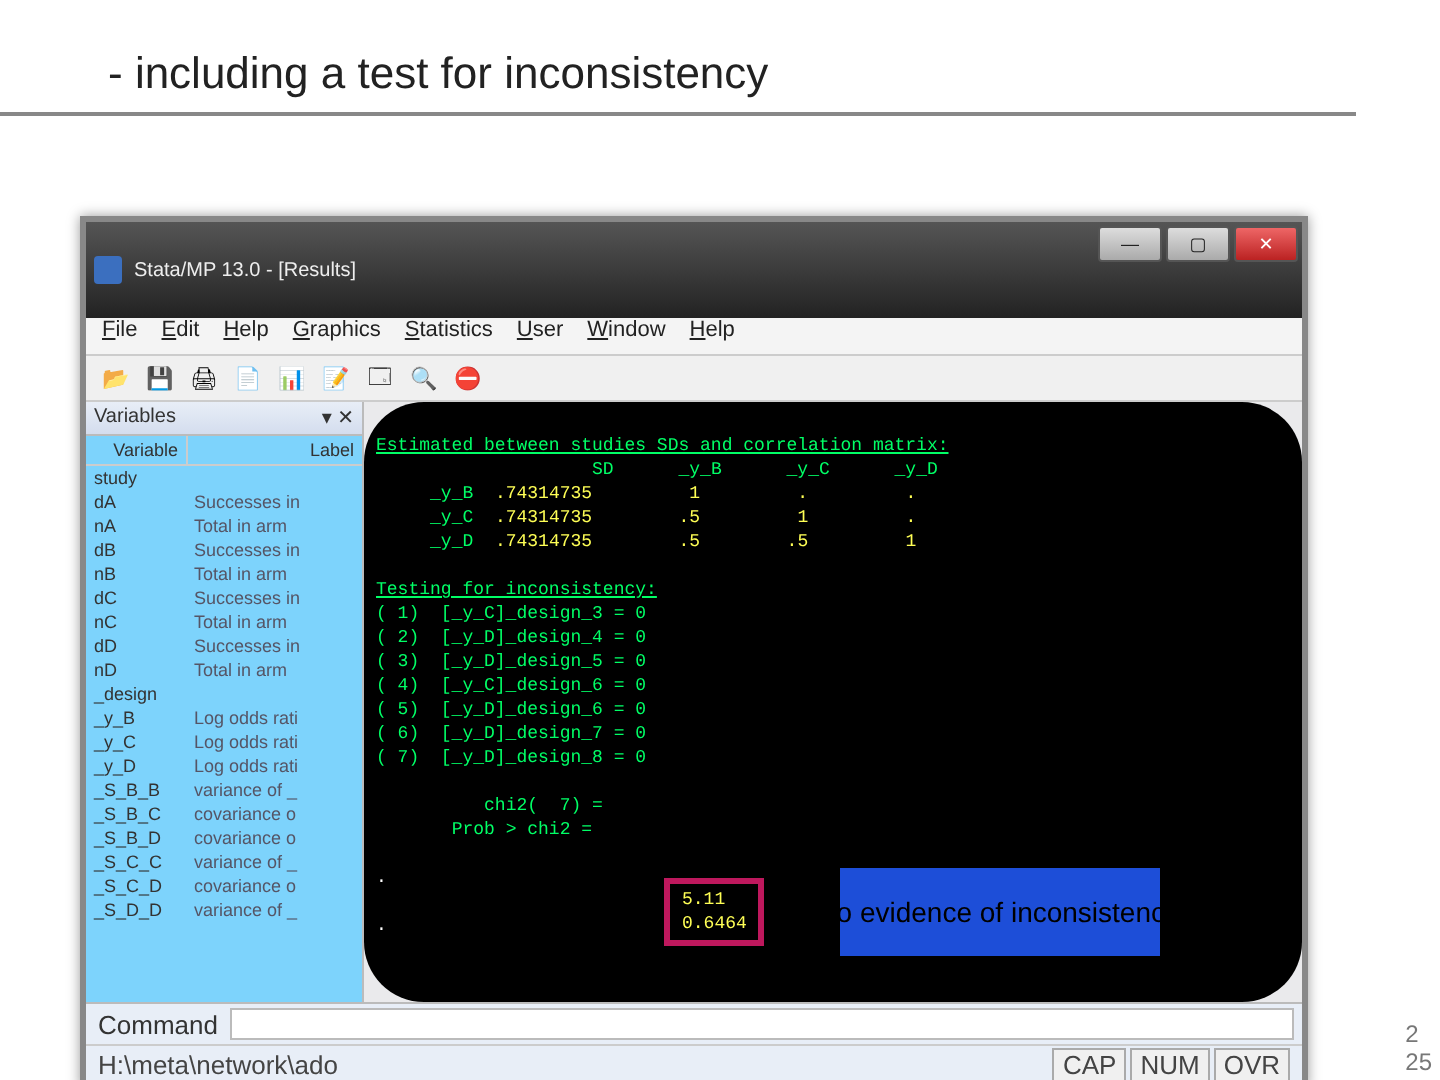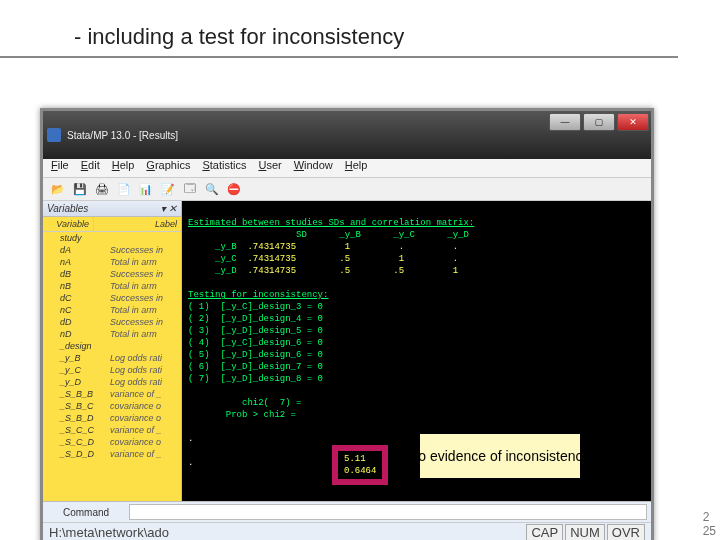--- a/index.html
+++ b/index.html
@@ -4,21 +4,21 @@
 <style>
   body {
     margin: 0;
     width: 720px;
     height: 540px;
     background: #fff;
     font-family: Verdana, sans-serif;
     overflow: hidden;
   }
   .slide-title {
-    padding: 24px 0 6px 74px;
+    padding: 24px 0 6px 54px;
     font-size: 22px;
     color: #222;
     border-bottom: 2px solid #888;
     margin: 0 42px 27px 0;
   }
   .window-frame {
     position: absolute;
     left: 40px;
     top: 108px;
     width: 608px;
@@ -93,90 +93,90 @@
     align-items: center;
     justify-content: center;
     font-size: 11px;
   }
   .body-row {
     display: flex;
     height: 300px;
   }
   .sidebar {
     width: 138px;
-    background: #fde047;
+    background: #7dd3fc;
     border-right: 1px solid #bbb;
     font-size: 9px;
     color: #333;
     overflow: hidden;
-    font-style: italic;
   }
   .side-title {
     background: linear-gradient(#e8eef7,#d4ddee);
     padding: 2px 4px;
     font-size: 10px;
     border-bottom: 1px solid #bbb;
     display: flex;
     justify-content: space-between;
   }
   .var-hdr { display:flex; border-bottom:1px solid #ccc; }
   .var-hdr div { padding: 2px 4px; font-size: 9px; text-align: right; }
   .var-hdr .c1 { width: 42px; border-right:1px solid #ccc;}
   .var-hdr .c2 { flex:1;}
-  .var-row { display:flex;margin-left:13px; }
+  .var-row { display:flex; }
   .var-row .c1 { width:42px; padding:1px 4px; color:#333; white-space: nowrap; overflow:hidden;}
   .var-row .c2 { flex:1; padding:1px 4px; color:#556; white-space: nowrap; overflow:hidden;}
   .results {
     flex: 1;
     background: #000;
     color: #fff;
     font-family: "Courier New", monospace;
     font-size: 9px;
     line-height: 12px;
     padding: 4px 6px;
     white-space: pre;
     position: relative;
     overflow: hidden;
+    border-radius: 30px;
   }
   .results .hdr { color: #00ff66; text-decoration: underline;}
   .results .grn { color: #00ff66; }
   .results .yel { color: #ffff55; }
   .chi-box {
     position: absolute;
     background: #000;
-    border: 6px solid #be185d;
+    border: 3px solid #be185d;
     padding: 2px 6px;
     left: 150px;
-    bottom: 16px;
+    bottom: 28px;
   }
   .annotation {
     position: absolute;
     right: 70px;
     bottom: 22px;
     width: 160px;
     height: 44px;
-    background: #fef9c3;
+    background: #1d4ed8;
     border: 1px solid #000;
     color: #000;
     font-family: Verdana, sans-serif;
     font-size: 14px;
     display: flex;
     align-items: center;
     justify-content: center;
     text-align: center;
     line-height: 1.2;
   }
   .cmdbar {
     height: 20px;
     background: #e8eef7;
     border-top: 1px solid #bbb;
     display: flex;
     align-items: center;
   }
-  .cmdbar .lbl { font-size: 10px; padding: 0 20px; color:#333;}
+  .cmdbar .lbl { font-size: 13px; padding: 0 6px; color:#333;}
   .cmdbar input { flex:1; height:14px; font-size:10px; border:1px solid #bbb; margin-right:4px; padding:0 3px;}
   .statusbar {
     height: 18px;
     background: #e8eef7;
     border-top: 1px solid #ccc;
     display: flex;
     justify-content: space-between;
     font-size: 13px;
     padding: 0 6px;
     align-items: center;

